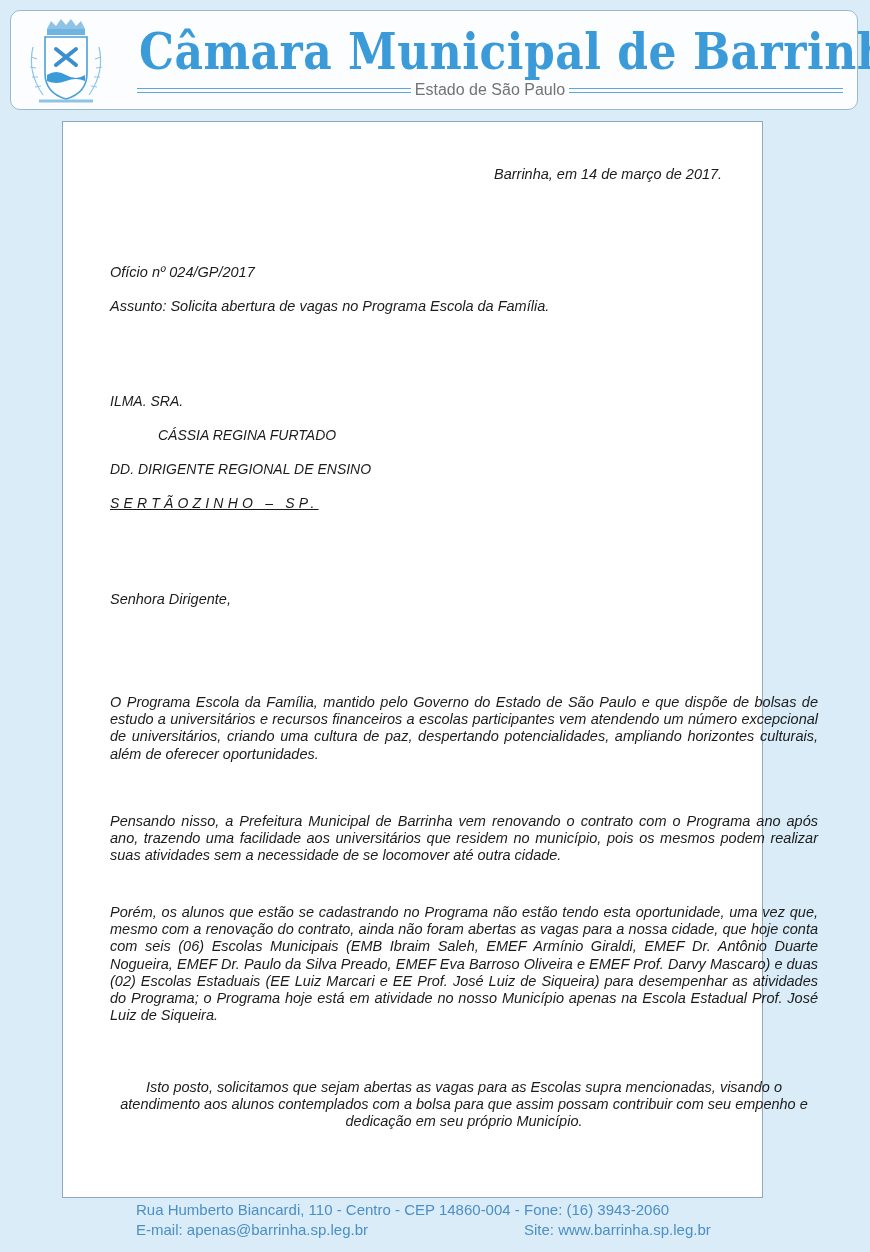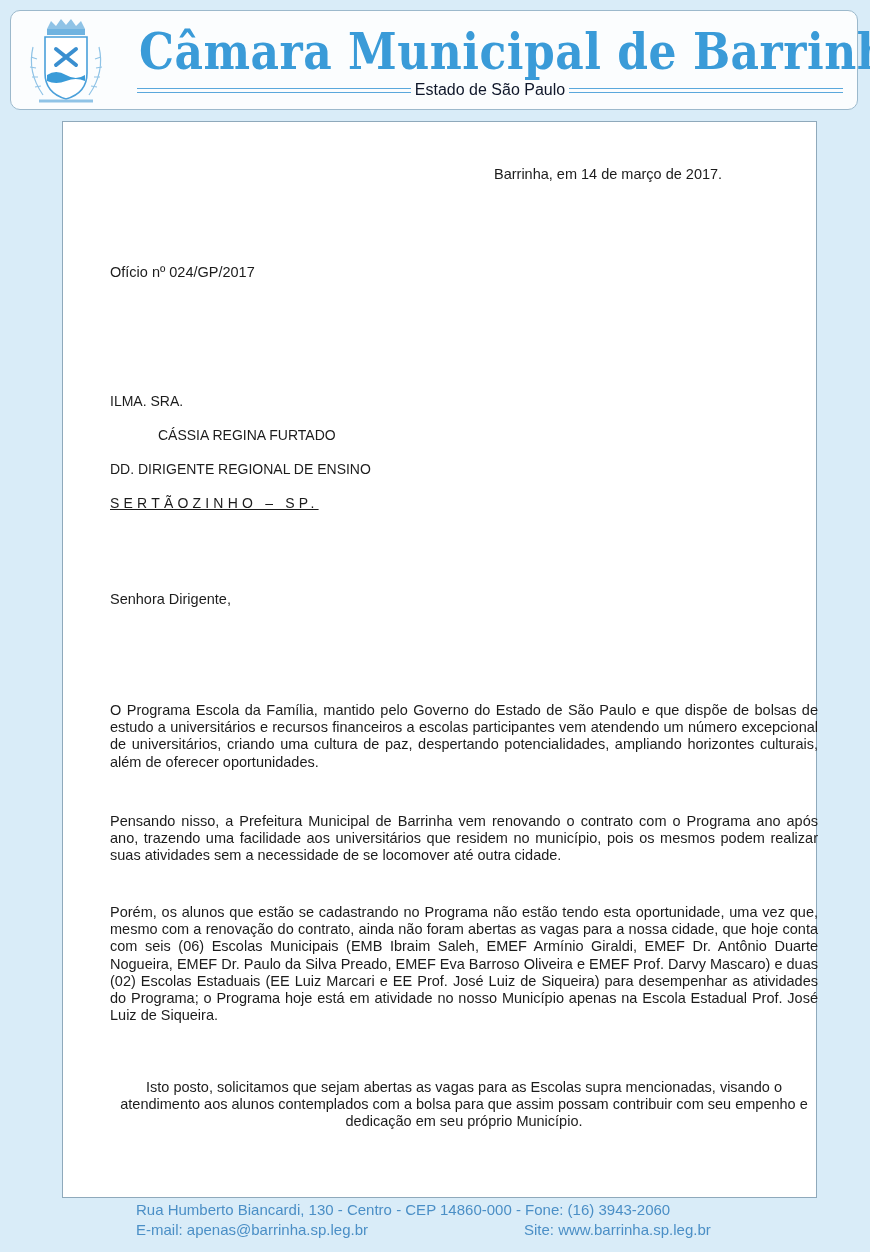--- a/index.html
+++ b/index.html
@@ -28,45 +28,46 @@
       white-space: nowrap;
     }
     .subtitle-row {
       position: absolute; left: 126px; top: 69px; width: 706px; height: 20px;
       display: flex; align-items: center;
     }
     .dbl-line {
       flex: 1; height: 3px; border-top: 1px solid #5aa8dc; border-bottom: 1px solid #5aa8dc;
     }
     .subtitle {
-      padding: 0 4px; color: #0f172a; font-size: 16px; font-family: "Liberation Sans", sans-serif;
+      padding: 0 4px; color: #737373; font-size: 16px; font-family: "Liberation Sans", sans-serif;
       white-space: nowrap;
     }
     .page {
-      position: absolute; left: 62px; top: 121px; width: 755px; height: 1077px;
+      position: absolute; left: 62px; top: 121px; width: 701px; height: 1077px;
       background: #ffffff;
       border: 1px solid #8fa9bb;
       box-sizing: border-box;
+      font-style: italic;
     }
     .text { position: absolute; color: #1c1c1c; font-size: 14.5px; line-height: 17px; }
     .date { left: 431px; top: 44px; }
     .ref { left: 47px; top: 142px; }
     .subject { left: 47px; top: 176px; }
     .addr { left: 47px; font-size: 14px; }
     .addr1 { top: 271px; }
     .addr2 { top: 305px; margin-left: 48px; }
     .addr3 { top: 339px; }
     .addr4 { top: 373px; letter-spacing: 4.2px; text-decoration: underline; }
     .salutation { left: 47px; top: 469px; }
     .para {
       position: absolute; left: 47px; width: 708px; color: #1c1c1c;
       font-size: 14.5px; line-height: 17.2px; text-align: justify;
       margin: 0;
     }
-    .p1 { top: 572px; margin-top: 8px; }
+    .p1 { top: 572px; }
     .p2 { top: 691px; }
     .p3 { top: 782px; }
     .p4 { top: 957px; text-align: center; }
     .footer {
       position: absolute; left: 0; top: 1200px; width: 870px; color: #4b8fc6;
       font-size: 15px; line-height: 19px;
     }
     .footer-line1 { position: absolute; left: 136px; top: 0; white-space: nowrap; }
     .footer-email { position: absolute; left: 136px; top: 20px; white-space: nowrap; }
     .footer-site { position: absolute; left: 524px; top: 20px; white-space: nowrap; }
@@ -93,31 +94,32 @@
   <div class="subtitle-row">
     <div class="dbl-line"></div>
     <span class="subtitle">Estado de São Paulo</span>
     <div class="dbl-line"></div>
   </div>
 </div>
 
 <div class="page">
   <div class="text date">Barrinha, em 14 de março de 2017.</div>
   <div class="text ref">Ofício nº 024/GP/2017</div>
+  <div class="text subject">Assunto: Solicita abertura de vagas no Programa Escola da Família.</div>
 
   <div class="text addr addr1">ILMA. SRA.</div>
   <div class="text addr addr2">CÁSSIA REGINA FURTADO</div>
   <div class="text addr addr3">DD. DIRIGENTE REGIONAL DE ENSINO</div>
   <div class="text addr addr4">SERTÃOZINHO – SP.</div>
 
   <div class="text salutation">Senhora Dirigente,</div>
 
   <p class="para p1">O Programa Escola da Família, mantido pelo Governo do Estado de São Paulo e que dispõe de bolsas de estudo a universitários e recursos financeiros a escolas participantes vem atendendo um número excepcional de universitários, criando uma cultura de paz, despertando potencialidades, ampliando horizontes culturais, além de oferecer oportunidades.</p>
   <p class="para p2">Pensando nisso, a Prefeitura Municipal de Barrinha vem renovando o contrato com o Programa ano após ano, trazendo uma facilidade aos universitários que residem no município, pois os mesmos podem realizar suas atividades sem a necessidade de se locomover até outra cidade.</p>
   <p class="para p3">Porém, os alunos que estão se cadastrando no Programa não estão tendo esta oportunidade, uma vez que, mesmo com a renovação do contrato, ainda não foram abertas as vagas para a nossa cidade, que hoje conta com seis (06) Escolas Municipais (EMB Ibraim Saleh, EMEF Armínio Giraldi, EMEF Dr. Antônio Duarte Nogueira, EMEF Dr. Paulo da Silva Preado, EMEF Eva Barroso Oliveira e EMEF Prof. Darvy Mascaro) e duas (02) Escolas Estaduais (EE Luiz Marcari e EE Prof. José Luiz de Siqueira) para desempenhar as atividades do Programa; o Programa hoje está em atividade no nosso Município apenas na Escola Estadual Prof. José Luiz de Siqueira.</p>
   <p class="para p4">Isto posto, solicitamos que sejam abertas as vagas para as Escolas supra mencionadas, visando o atendimento aos alunos contemplados com a bolsa para que assim possam contribuir com seu empenho e dedicação em seu próprio Município.</p>
 </div>
 
 <div class="footer">
-  <div class="footer-line1">Rua Humberto Biancardi, 130 - Centro - CEP 14860-000 - Fone: (16) 3943-2060</div>
+  <div class="footer-line1">Rua Humberto Biancardi, 110 - Centro - CEP 14860-004 - Fone: (16) 3943-2060</div>
   <div class="footer-email">E-mail: apenas@barrinha.sp.leg.br</div>
   <div class="footer-site">Site: www.barrinha.sp.leg.br</div>
 </div>
 
 </body></html>

